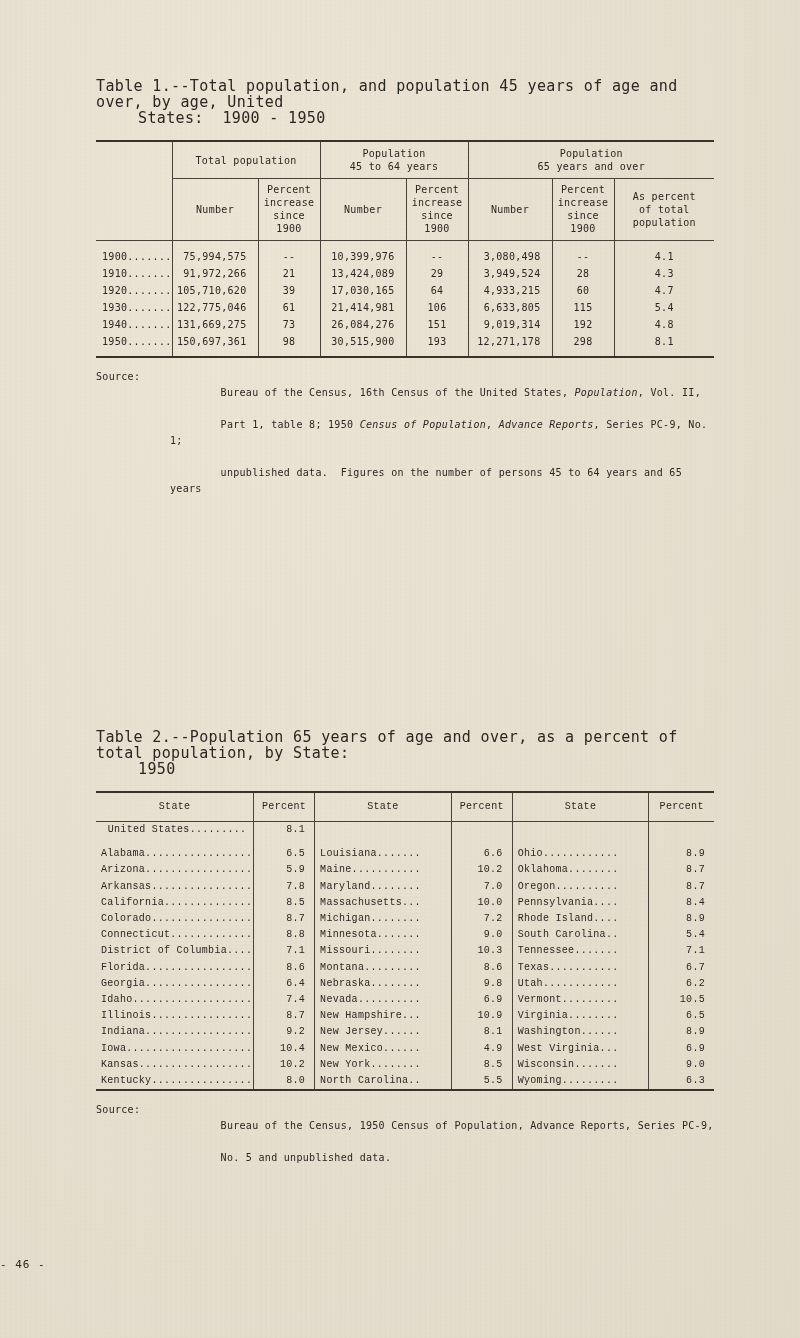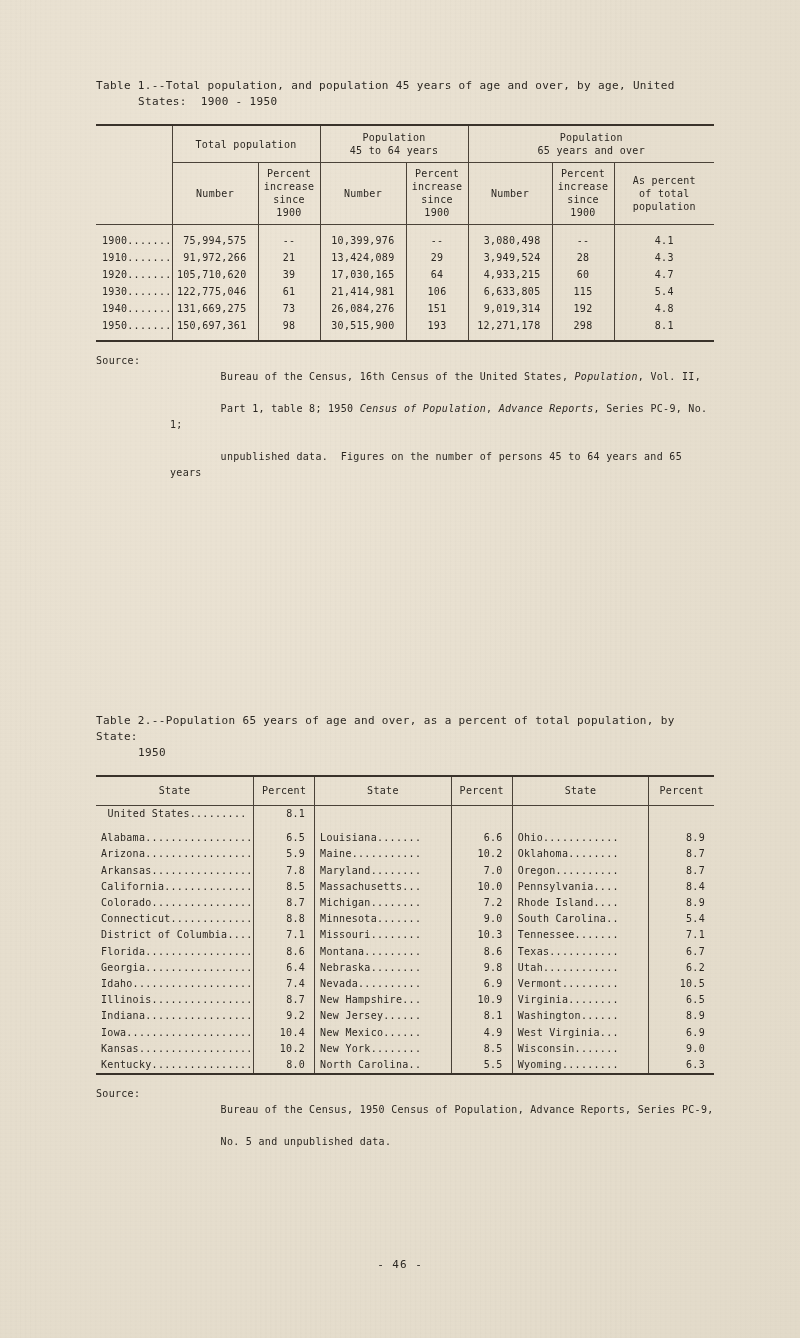--- a/index.html
+++ b/index.html
@@ -24,21 +24,21 @@
   }
   .content {
     position: absolute;
     left: 96px;
     top: 78px;
     width: 618px;
   }
 
   
   .tbl-title {
-    font-size: 11px;
+    font-size: 15px;
     line-height: 16px;
     letter-spacing: 0.35px;
     white-space: pre-wrap;
     margin: 0 0 14px 0;
   }
   .tbl-title .indent2 { padding-left: 42px; display: inline-block; }
 
   
   table.doc {
     border-collapse: collapse;
@@ -95,21 +95,21 @@
     line-height: 16px;
     letter-spacing: 0.3px;
     margin-top: 11px;
     display: flex;
   }
   .source .lbl { width: 74px; flex: 0 0 74px; }
   .source .body { flex: 1 1 auto; white-space: pre-wrap; }
   .source i { font-style: italic; }
 
   
-  #table2 { font-size: 10px; line-height: 14px; }
+  #table2 { font-size: 10px; line-height: 14px; font-family: Liberation Mono, monospace; }
   #table2 .hcell {
     text-align: center;
     padding: 7px 2px 7px 2px;
   }
   #table2 td.st {
     white-space: pre;
     padding-left: 5px;
     text-align: left;
     overflow: hidden;
   }
@@ -119,21 +119,21 @@
     padding-right: 9px;
   }
   #table2 tbody tr td { height: 16.2px; }
   #table2 .us td.st { padding-left: 5px; text-align: center; }
   #table2 .spacer td { height: 8px; }
 
   .pagenum {
     position: absolute;
     left: 0; right: 0;
     top: 1258px;
-    text-align: center;
+    text-align: left;
     font-size: 11px;
     letter-spacing: 1px;
   }
 
   
   .grain {
     position: absolute; inset: 0;
     pointer-events: none;
     background-image:
       repeating-linear-gradient(0deg, rgba(0,0,0,0.012) 0px, rgba(0,0,0,0) 2px, rgba(0,0,0,0) 4px),

